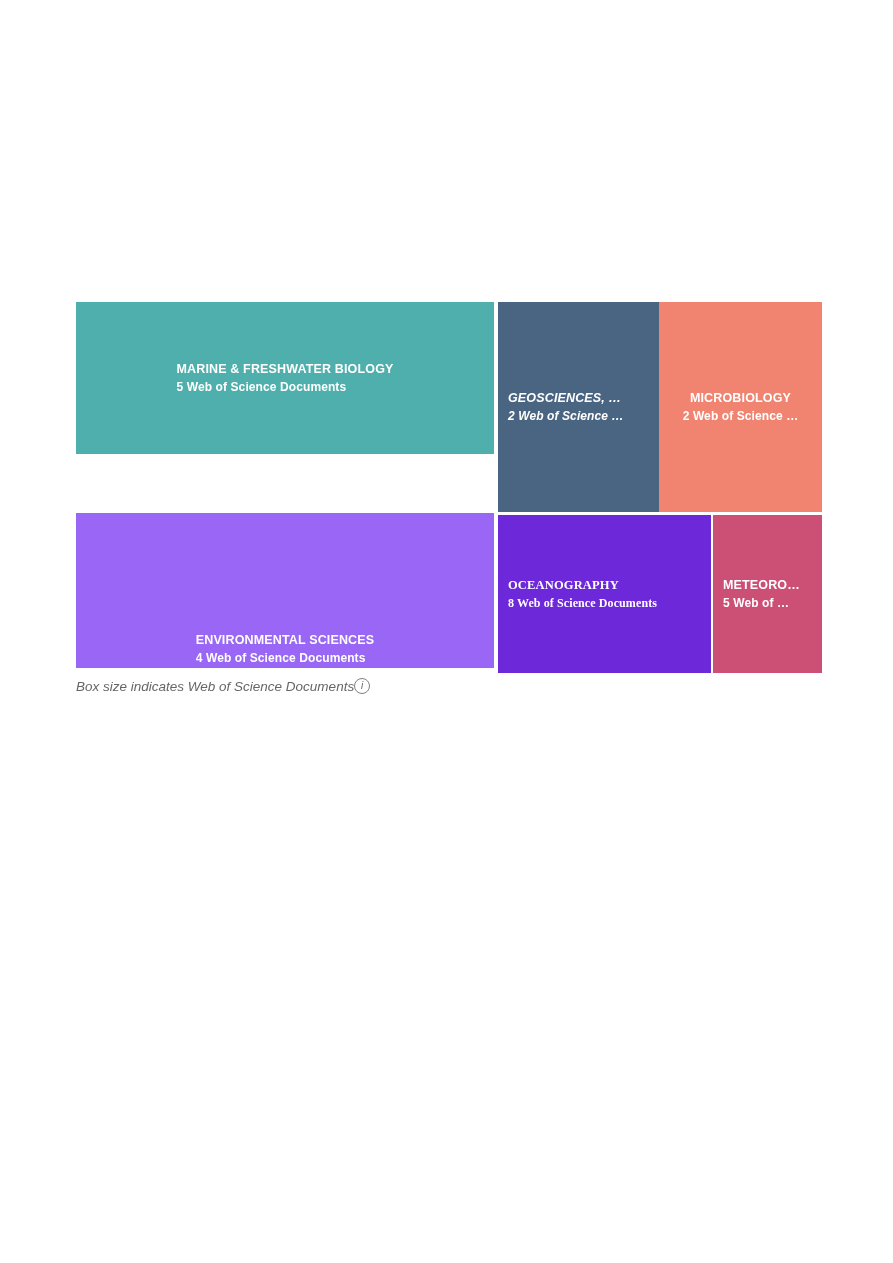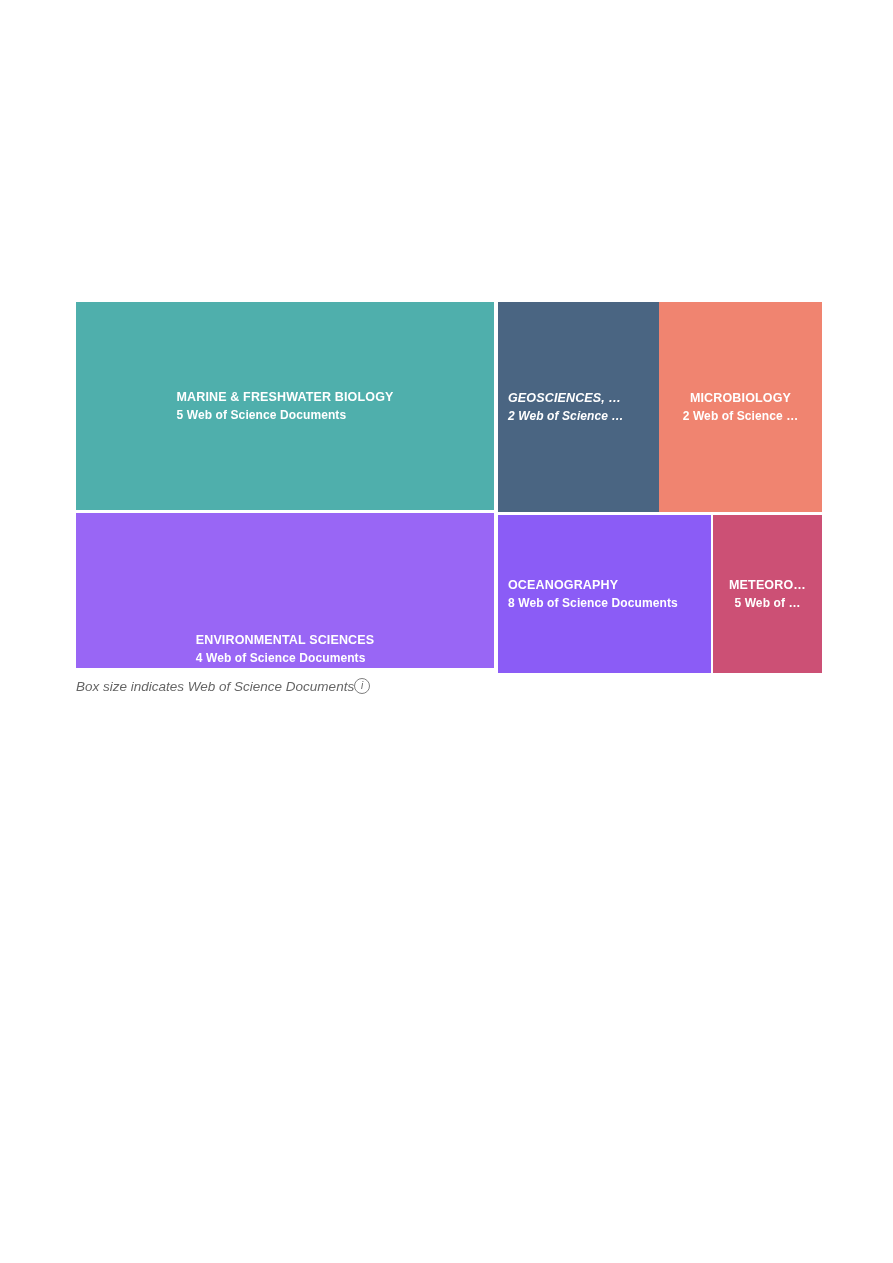--- a/index.html
+++ b/index.html
@@ -65,26 +65,26 @@
   .tm-value {
     display: block;
     font-size: 12px;
     font-weight: bold;
     letter-spacing: 0.1px;
     line-height: 19px;
     white-space: nowrap;
   }
 
   
-  #cell-marine        { left: 0px;   top: 0px;   width: 418px; height: 208px; }
+  #cell-marine        { left: 0px;   top: 0px;   width: 418px; height: 152px; }
   #cell-geosciences   { left: 422px; top: 0px;   width: 170px; height: 210px; font-style: italic; }
   #cell-microbiology  { left: 583px; top: 0px;   width: 163px; height: 210px; text-align: center; }
   #cell-environmental { left: 0px;   top: 211px; width: 418px; height: 155px; justify-content: flex-end; }
   #cell-oceanography  { left: 422px; top: 213px; width: 213px; height: 158px; }
-  #cell-meteorology   { left: 637px; top: 213px; width: 109px; height: 158px; text-align: center; }
+  #cell-meteorology   { left: 637px; top: 213px; width: 109px; height: 158px; }
 
   
   #treemap-caption {
     position: absolute;
     left: 0px;
     top: 376px;
     display: flex;
     align-items: center;
     font-size: 13.5px;
     font-style: italic;
@@ -138,21 +138,21 @@
       </span>
     </div>
 
     <div class="tm-cell center" id="cell-environmental" style="background-color: rgb(153, 102, 245);">
       <span class="tm-label-block">
         <span class="tm-name">ENVIRONMENTAL SCIENCES</span>
         <span class="tm-value">4 Web of Science Documents</span>
       </span>
     </div>
 
-    <div class="tm-cell left" id="cell-oceanography" style="background-color: #8b5cf6;">
+    <div class="tm-cell left" id="cell-oceanography" style="background-color: #6d28d9; font-family: Liberation Serif, serif;">
       <span class="tm-label-block">
         <span class="tm-name">OCEANOGRAPHY</span>
         <span class="tm-value">8 Web of Science Documents</span>
       </span>
     </div>
 
     <div class="tm-cell left" id="cell-meteorology" style="background-color: rgb(204, 80, 117);">
       <span class="tm-label-block">
         <span class="tm-name">METEORO…</span>
         <span class="tm-value">5 Web of …</span>

